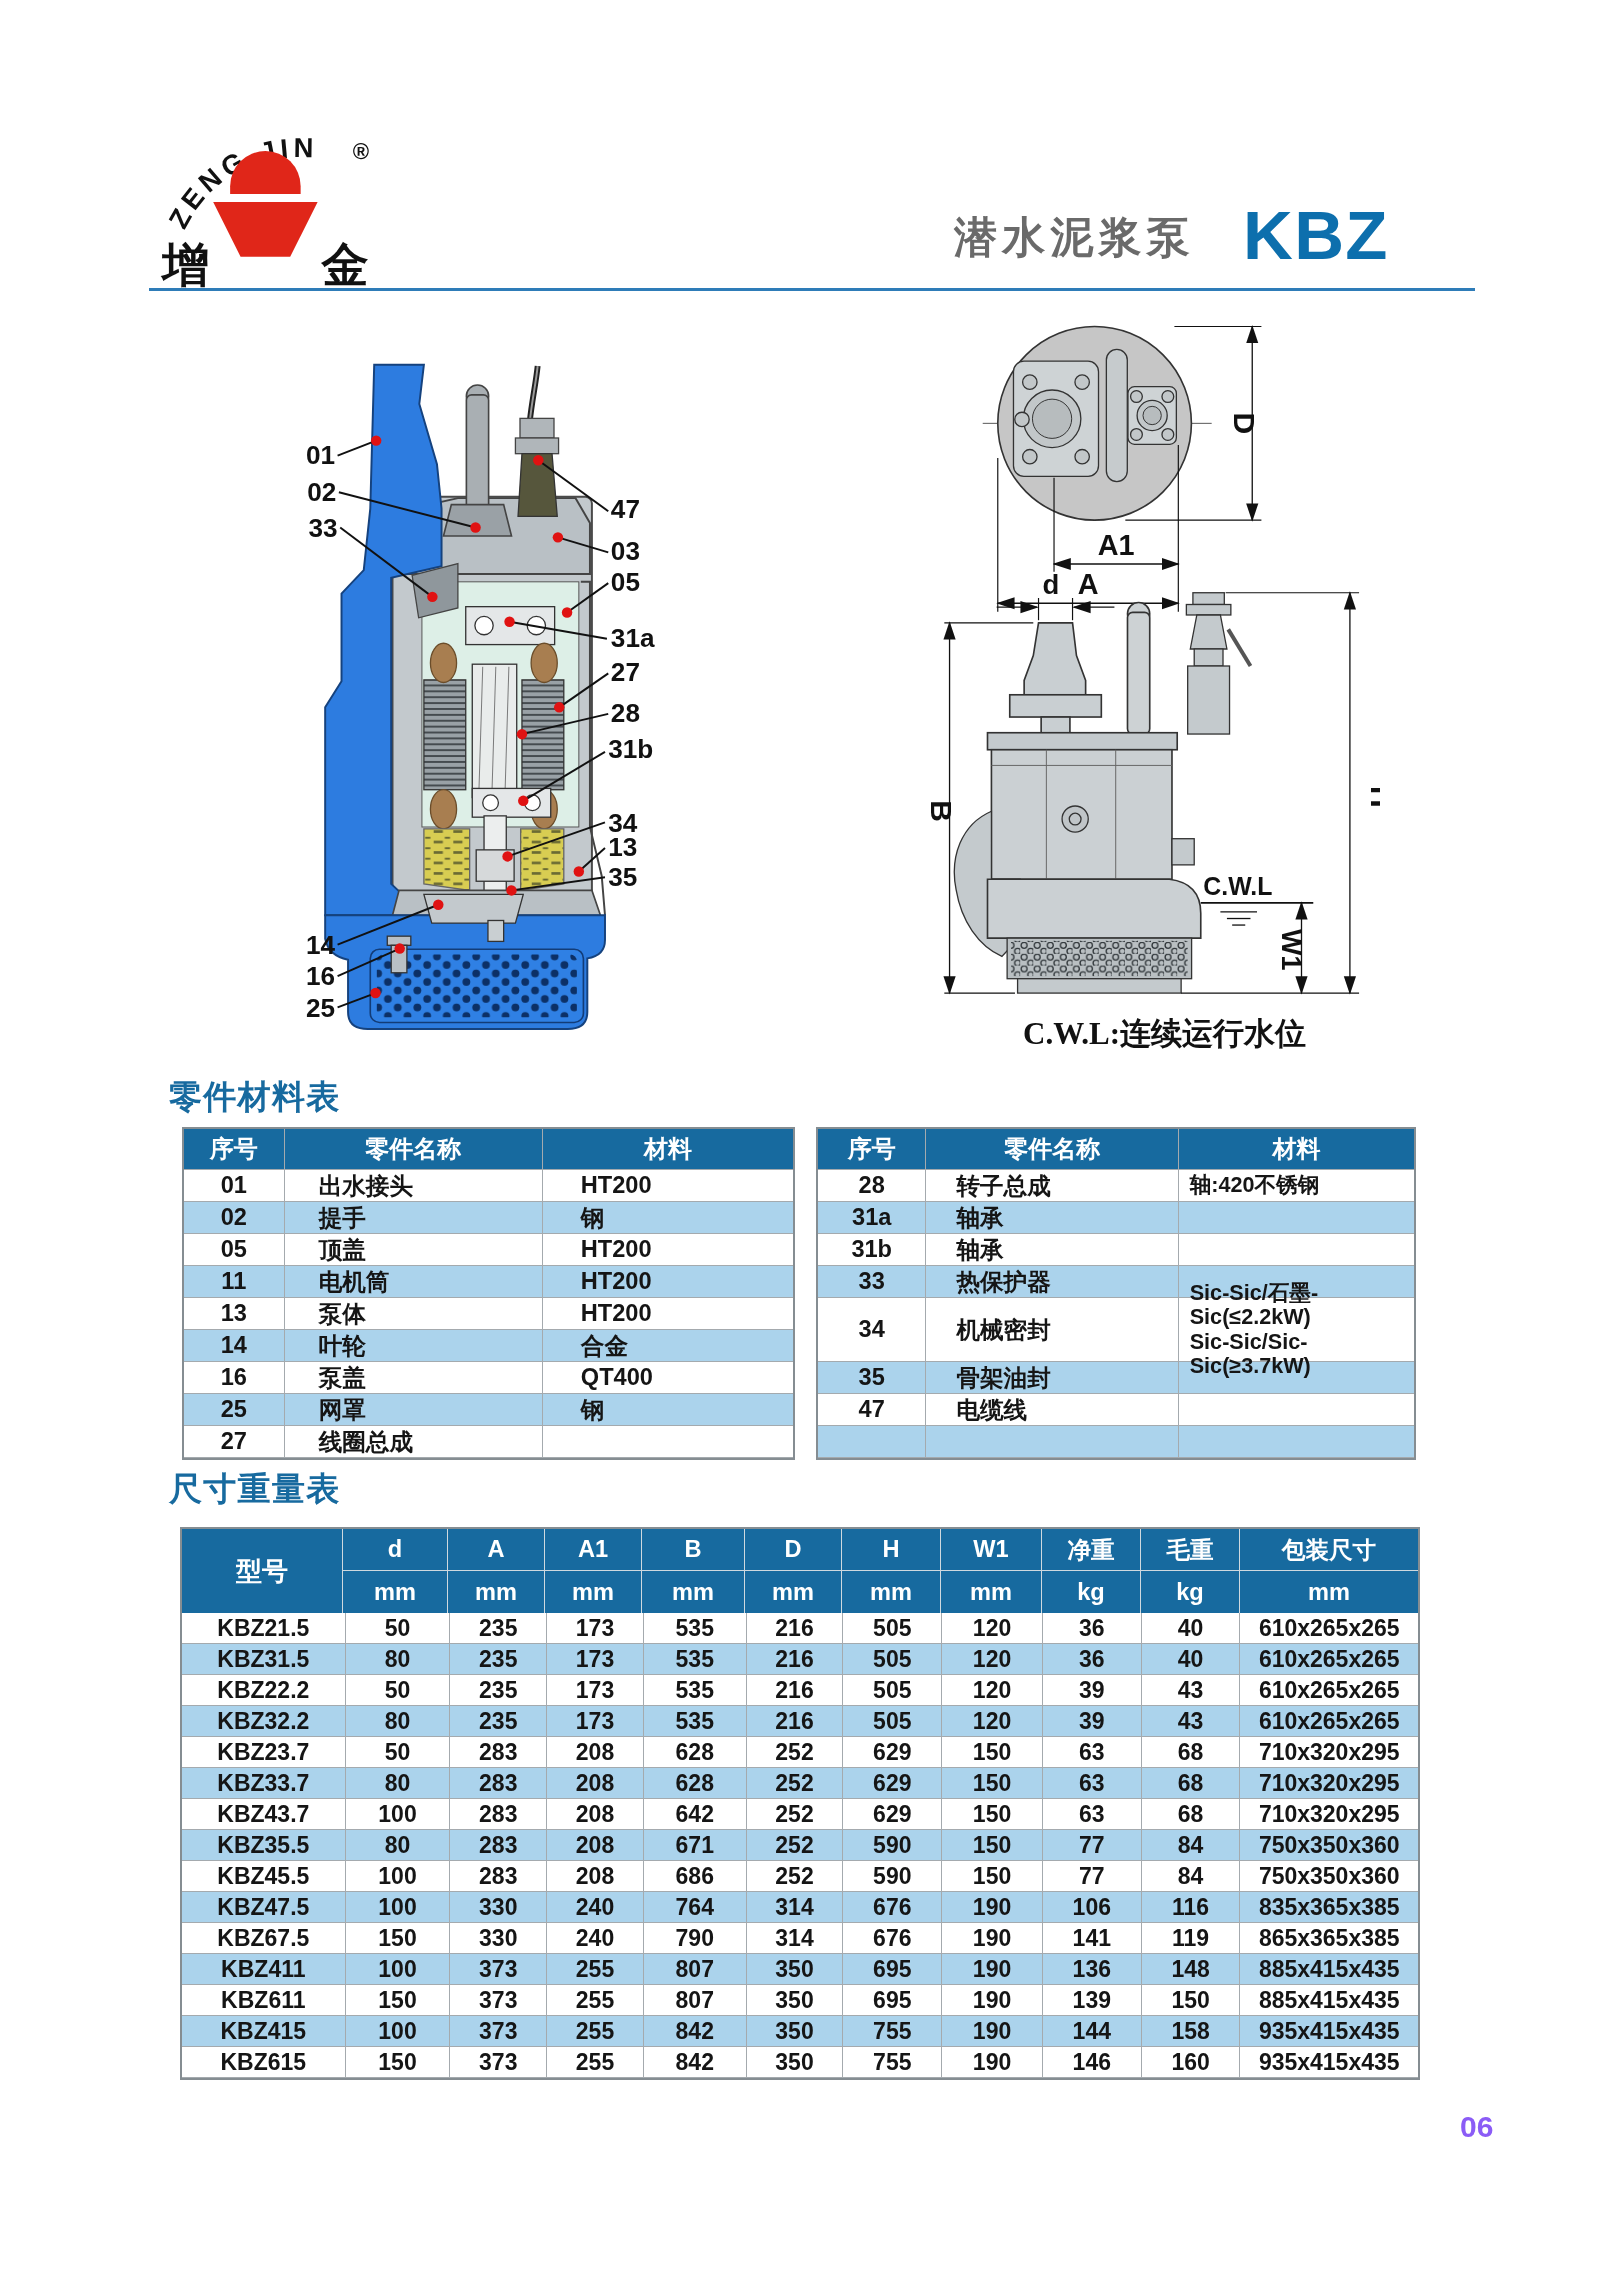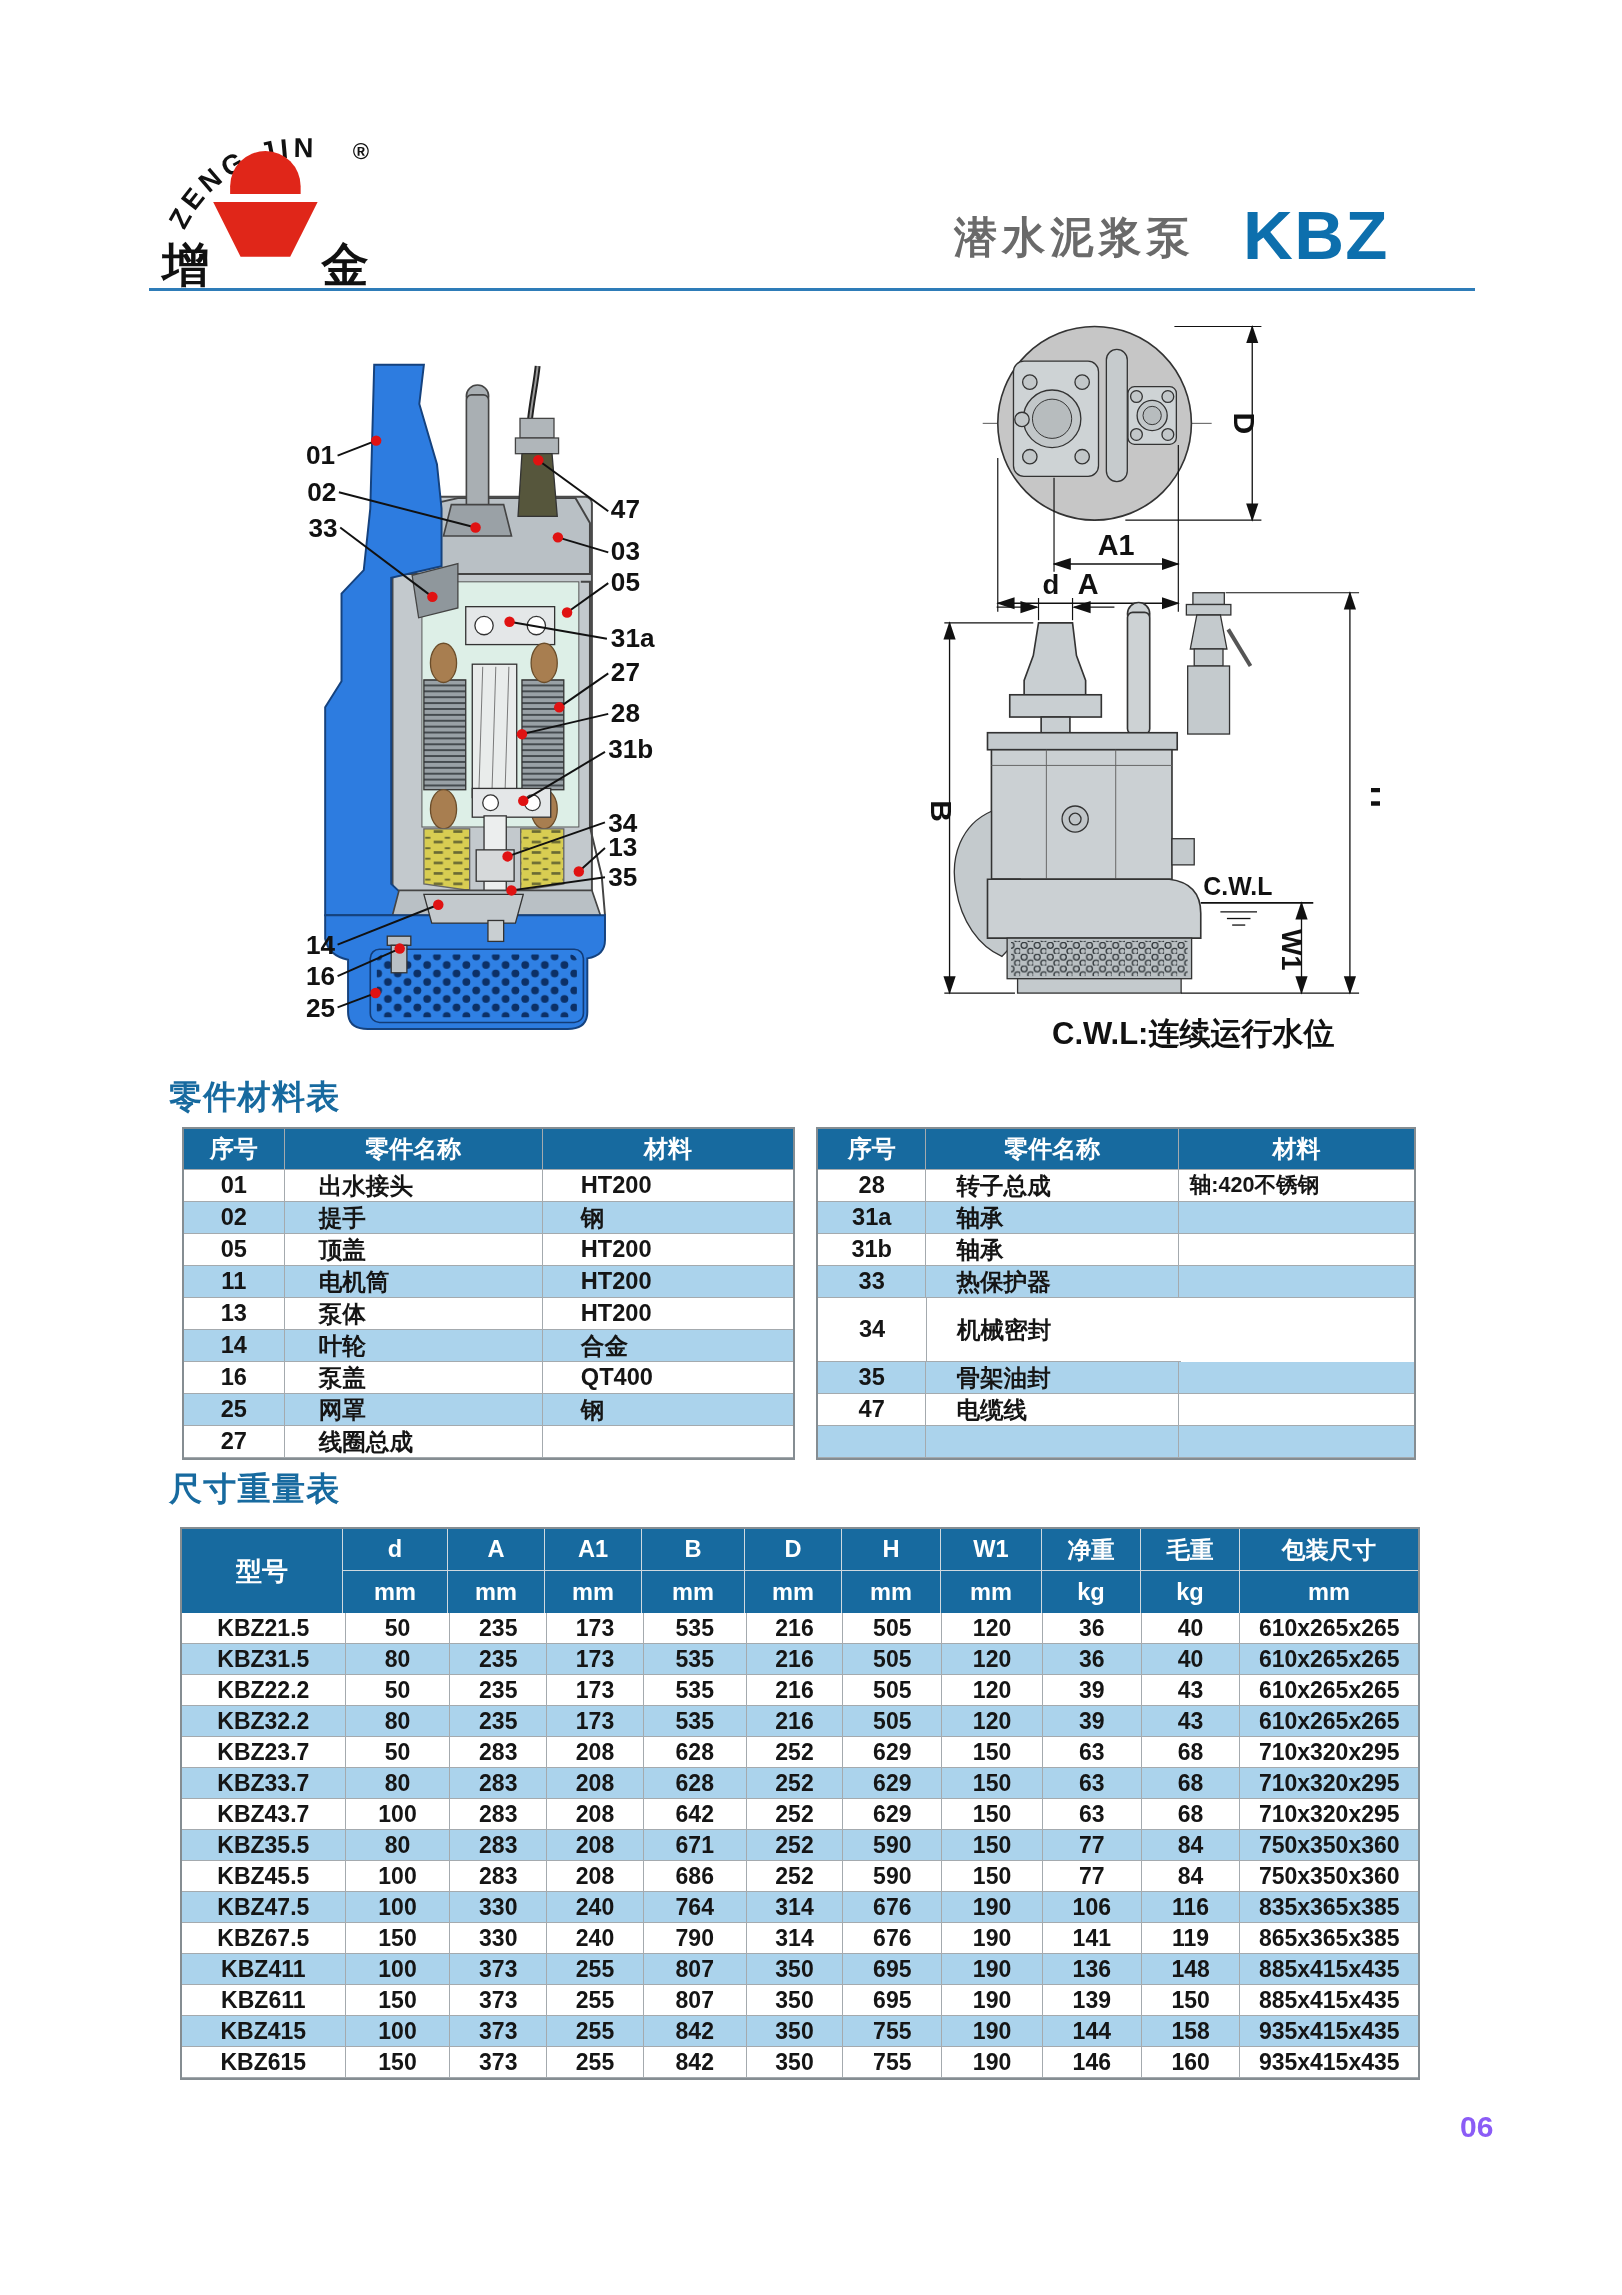--- a/index.html
+++ b/index.html
@@ -346,21 +346,21 @@
       <line x1="1884" y1="1414" x2="1904" y2="1414" stroke-width="2"></line>
       <line x1="1990" y1="1380" x2="1990" y2="1518" stroke-width="2" marker-start="url(#arw)" marker-end="url(#arw)"></line>
     </g>
     <text x="1607" y="908" font-size="42" text-anchor="middle">d</text>
     <text x="1424" y="1240" font-size="46" text-anchor="middle" transform="rotate(90 1424 1240)">B</text>
     <text x="2096" y="1218" font-size="46" text-anchor="middle" transform="rotate(90 2096 1218)">H</text>
     <text x="1840" y="1368" font-size="38">C.W.L</text>
     <text x="1960" y="1452" font-size="42" text-anchor="middle" transform="rotate(90 1960 1452)">W1</text>
   </svg>
 
-  <div class="abs caption" style="left:1052px;top:1013px;">C.W.L:连续运行水位</div>
+  <div class="abs caption" style="left:1023px;top:1013px;font-family:Liberation Serif, serif;">C.W.L:连续运行水位</div>
 
   <div class="abs sec-title" style="left:169px;top:1075px;">零件材料表</div>
 
   <div class="abs ptable" style="left:182px;top:1127px;width:613px;">
     <div class="prow phead">
       <div class="pc pc0">序号</div>
       <div class="pc pc1">零件名称</div>
       <div class="pc pc2">材料</div>
     </div>
     <div>
@@ -461,20 +461,24 @@
           <div class="pc rc1">热保护器</div>
           <div class="pc rc2 matcell">
             <div></div>
             <div></div>
           </div>
         </div>
 
         <div class="prow zebra tall">
           <div class="pc rc0">34</div>
           <div class="pc rc1">机械密封</div>
+          <div class="pc rc2 matcell">
+            <div>Sic-Sic/石墨-Sic(≤2.2kW)</div>
+            <div>Sic-Sic/Sic-Sic(≥3.7kW)</div>
+          </div>
         </div>
 
         <div class="prow zebra alt">
           <div class="pc rc0">35</div>
           <div class="pc rc1">骨架油封</div>
           <div class="pc rc2 matcell">
             <div></div>
             <div></div>
           </div>
         </div>

